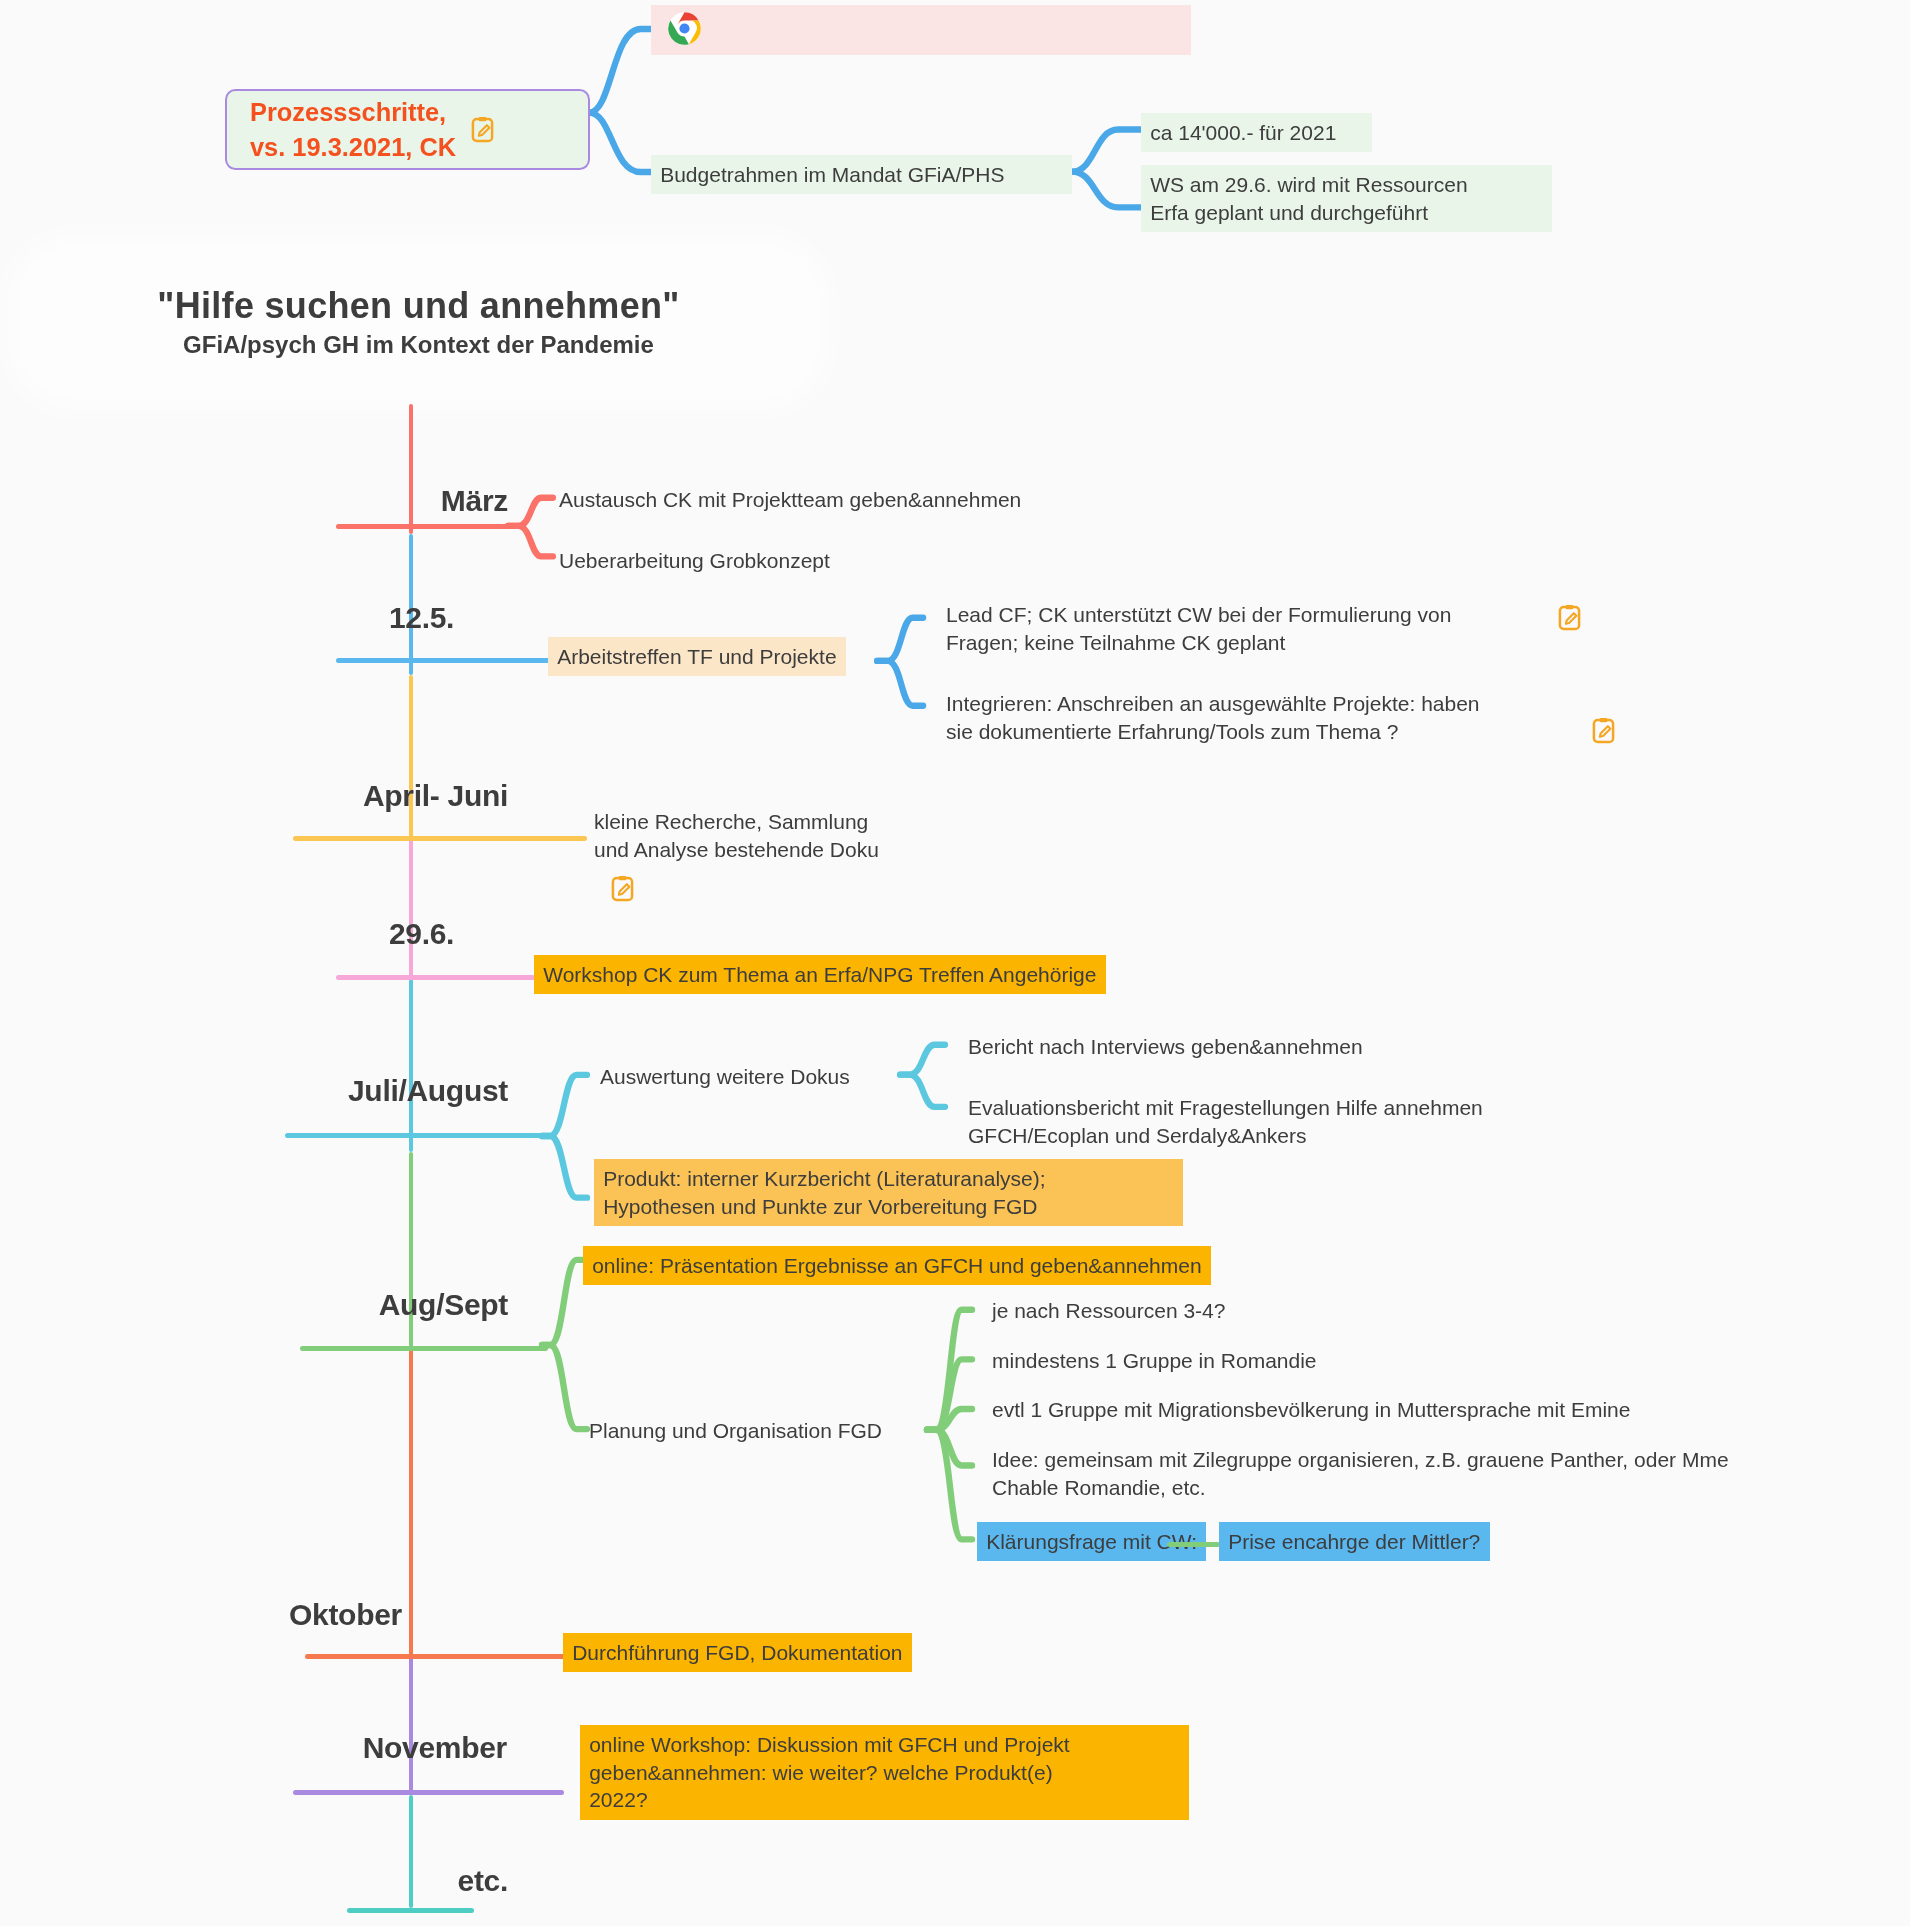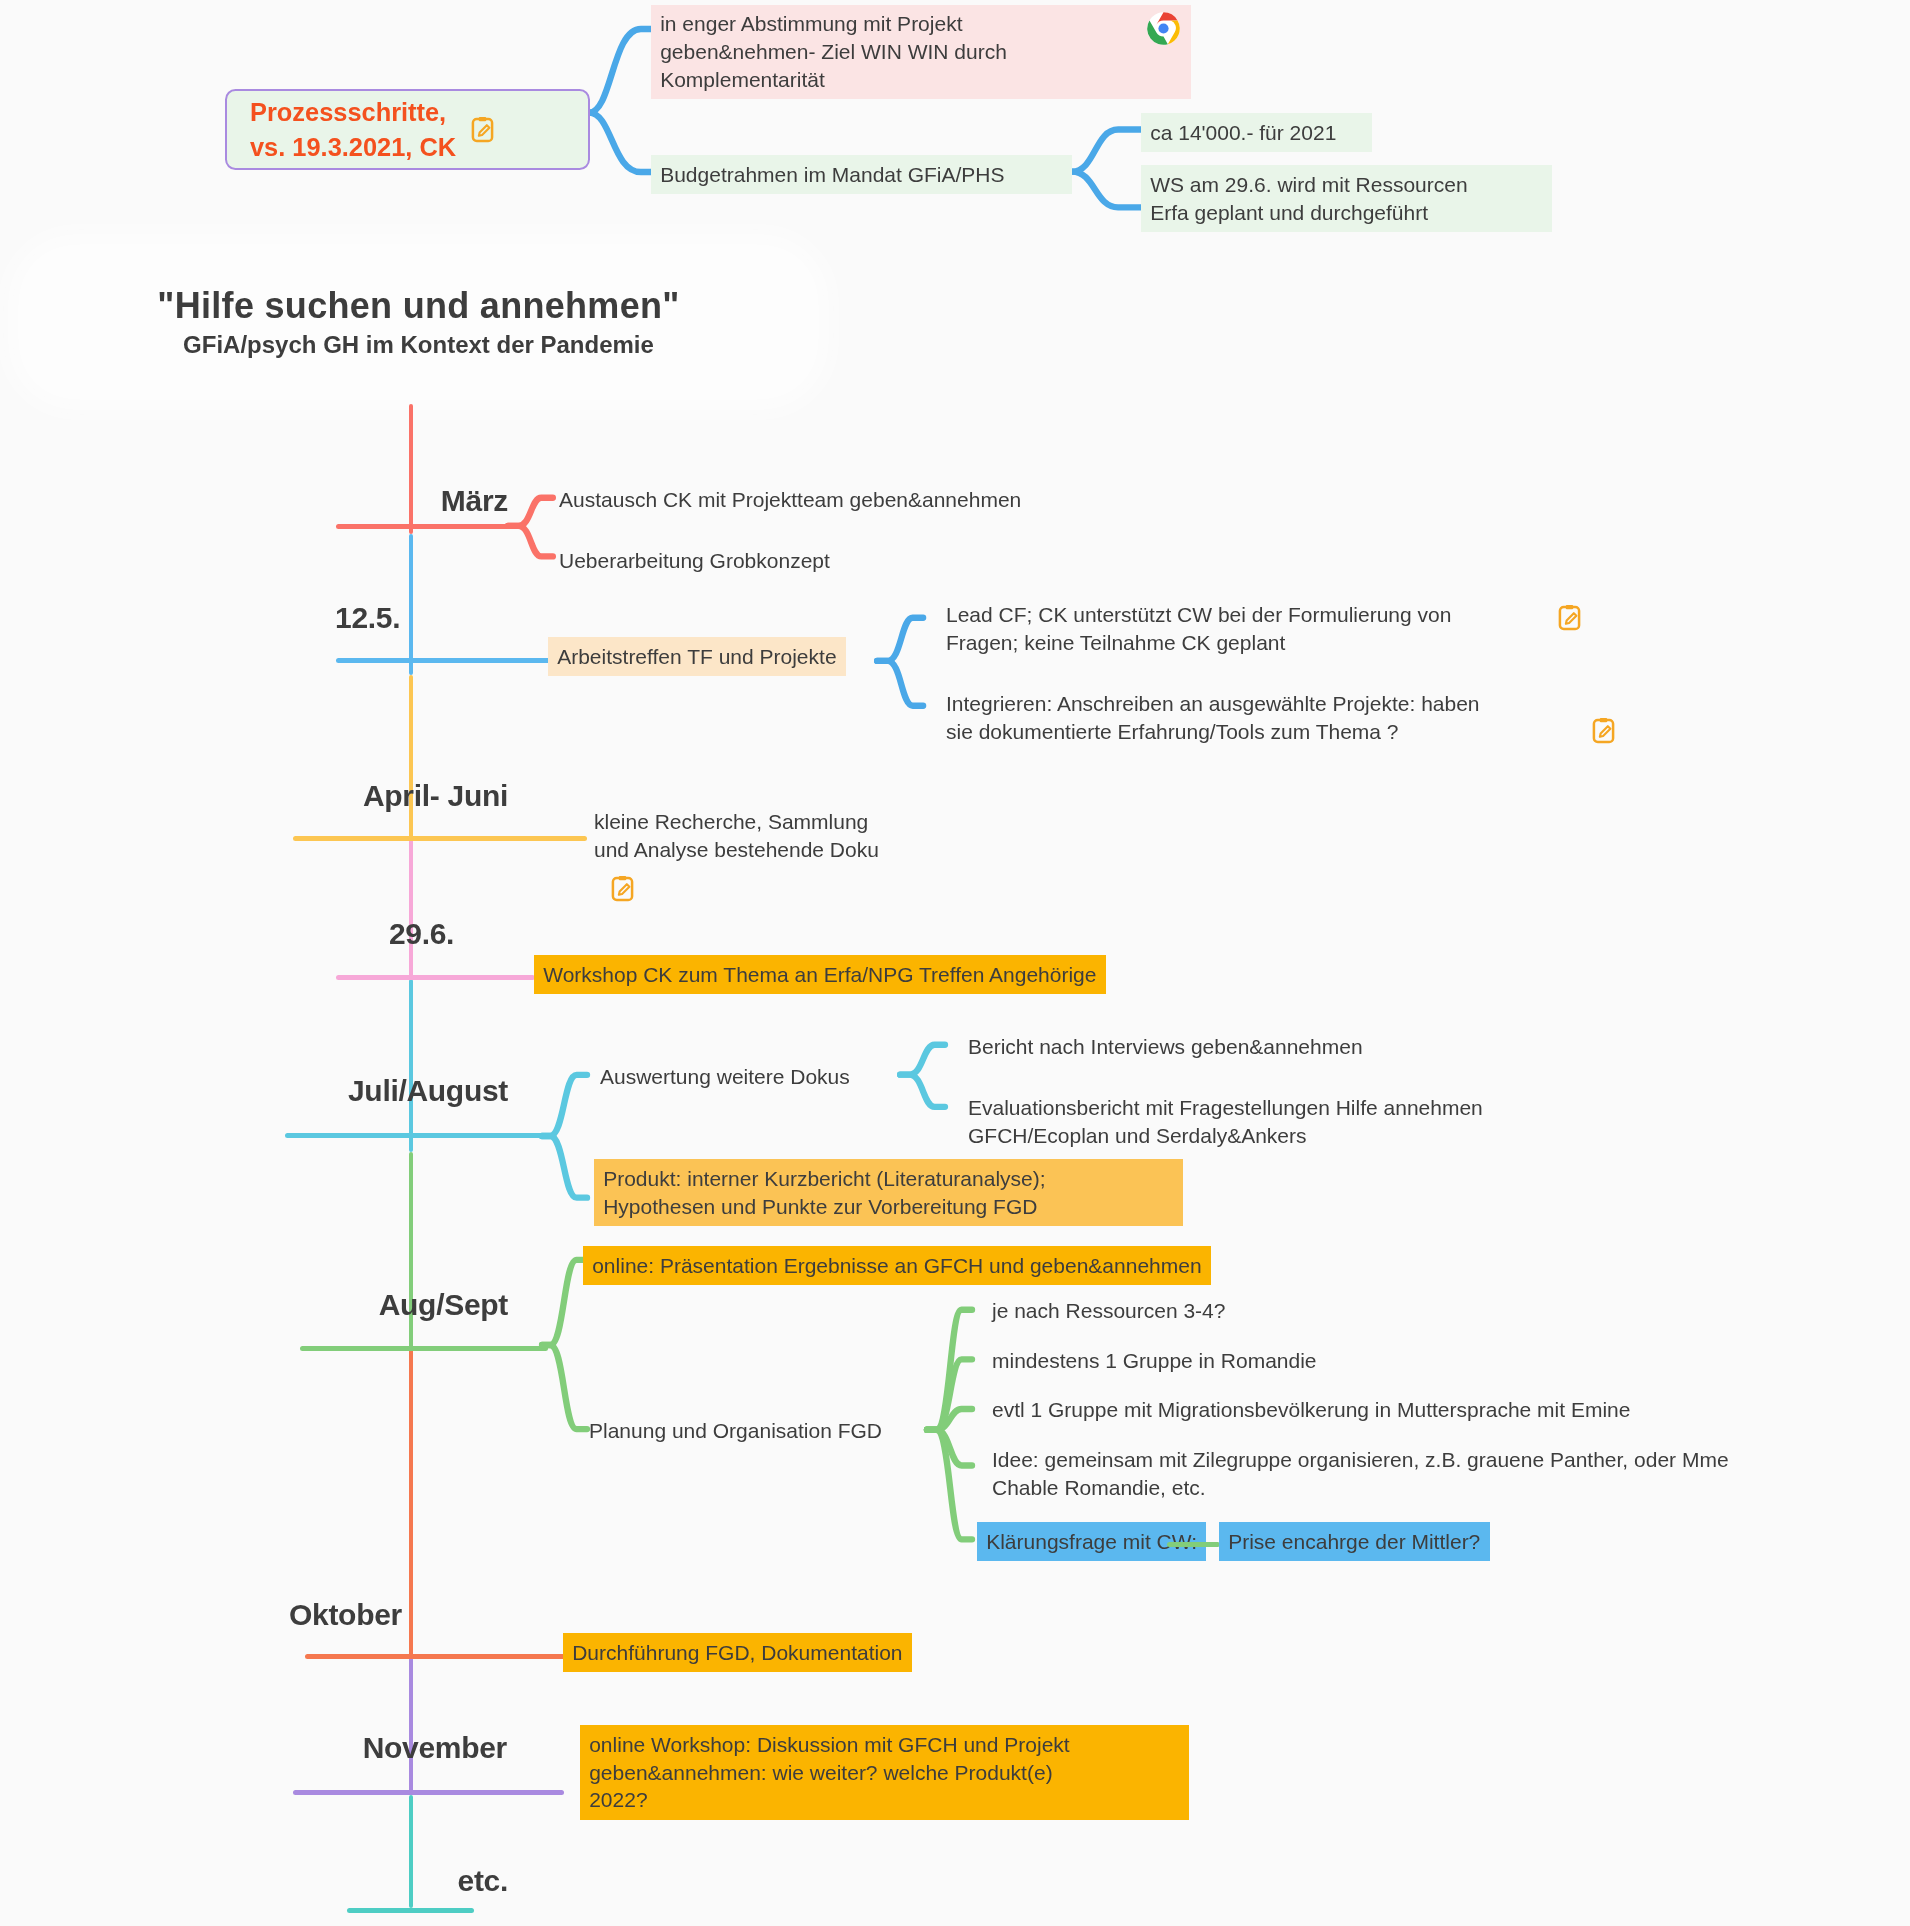--- a/index.html
+++ b/index.html
@@ -71,23 +71,20 @@
   <span class="note-icon" style="margin-left:15px;">
     <svg width="23" height="29" viewBox="0 0 24 28">
       <rect x="2" y="3" width="20" height="23" rx="4" fill="none" stroke="#f5a623" stroke-width="2.6"></rect>
       <rect x="8" y="1" width="8" height="4.5" rx="1.4" fill="#f5a623"></rect>
       <path d="M16.5 9.5 L19.2 12.2 L11.6 19.8 L8.2 20.6 L9 17.2 Z" fill="none" stroke="#f5a623" stroke-width="2.2" stroke-linejoin="round"></path>
     </svg>
   </span>
 </div>
 
 <div class="abs chip chip-pink" style="left:651px;top:4.6px;width:540px;box-sizing:border-box;display:flex;align-items:flex-start;">
-  <div class="node-text" style="flex:1;">in enger Abstimmung mit Projekt
-geben&amp;nehmen- Ziel WIN WIN durch
-Komplementarität</div>
   <span style="margin-left:5.8px;flex:none;">
     <svg width="37" height="37" viewBox="0 0 48 48">
       <circle cx="24" cy="24" r="21" fill="#fff"></circle>
       <path d="M24 3 A21 21 0 0 1 42.2 13.5 L24 13.5 A10.5 10.5 0 0 0 14.8 19 Z" fill="#ea4335"></path>
       <path d="M42.2 13.5 A21 21 0 0 1 29.6 44.4 L38.7 28.6 A10.5 10.5 0 0 0 33.2 13.5 Z" fill="#fbbc05"></path>
       <path d="M29.6 44.4 A21 21 0 0 1 5.8 13.5 L14.8 29.3 A10.5 10.5 0 0 0 24 34.5 Z" fill="#34a853"></path>
       <circle cx="24" cy="24" r="9.2" fill="#fff"></circle>
       <circle cx="24" cy="24" r="6.6" fill="#4285f4"></circle>
     </svg>
   </span>
@@ -123,21 +120,21 @@
 
 <div class="abs period" style="left:335px;top:484px;width:173px;text-align:right;">März</div>
 <div class="hbar" style="left:336px;top:524px;width:176px;background:#fa7268;"></div>
 <svg class="connector" style="left:508px;top:493px;width:69px;height:75px;" viewBox="0 0 120 130" width="69" height="75">
   <path d="M 0,57 L 18,57 C 40,57 40,8 58,8 L 78,8" stroke="#fa7268" stroke-width="11" fill="none" stroke-linecap="round"></path>
   <path d="M 0,57 L 18,57 C 40,57 40,110 58,110 L 78,110" stroke="#fa7268" stroke-width="11" fill="none" stroke-linecap="round"></path>
 </svg>
 <div class="abs node-text" style="left:559px;top:486px;">Austausch CK mit Projektteam geben&amp;annehmen</div>
 <div class="abs node-text" style="left:559px;top:547px;">Ueberarbeitung Grobkonzept</div>
 
-<div class="abs period" style="left:335px;top:601px;width:173px;text-align:left;">12.5.</div>
+<div class="abs period" style="left:335px;top:601px;width:173px;text-align:center;">12.5.</div>
 <div class="hbar" style="left:336px;top:658px;width:214px;background:#5bb8ef;"></div>
 <div class="abs chip chip-peach" style="left:548px;top:637px;">
   <div class="node-text">Arbeitstreffen TF und Projekte</div>
 </div>
 <svg class="connector" style="left:877px;top:612px;width:75px;height:115px;" viewBox="0 0 130 200" width="75" height="115">
   <path d="M 0,85 L 18,85 C 42,85 42,10 62,10 L 80,10" stroke="#4aa8e8" stroke-width="11" fill="none" stroke-linecap="round"></path>
   <path d="M 0,85 L 18,85 C 42,85 42,163 62,163 L 80,163" stroke="#4aa8e8" stroke-width="11" fill="none" stroke-linecap="round"></path>
 </svg>
 <div class="abs" style="left:946px;top:601px;display:flex;align-items:flex-start;width:635px;">
   <div class="node-text" style="flex:1;">Lead CF; CK unterstützt CW bei der Formulierung von

